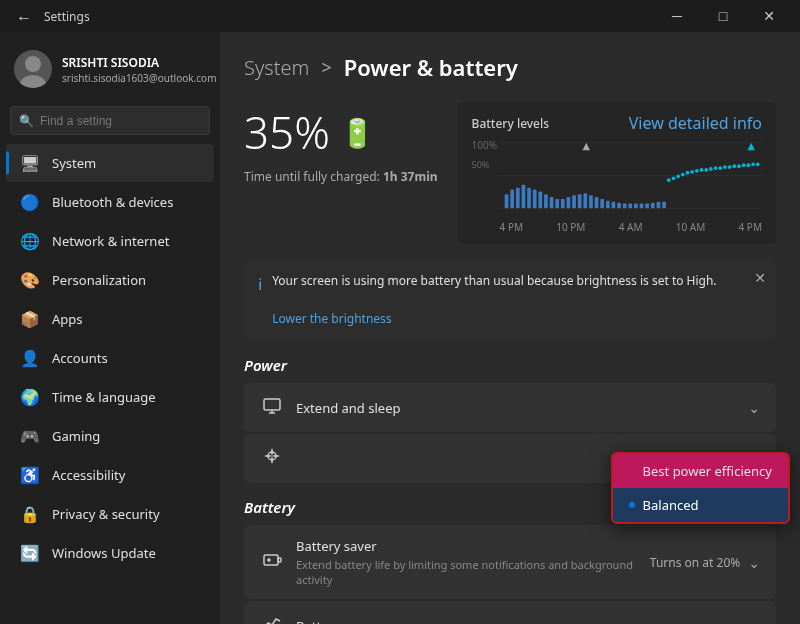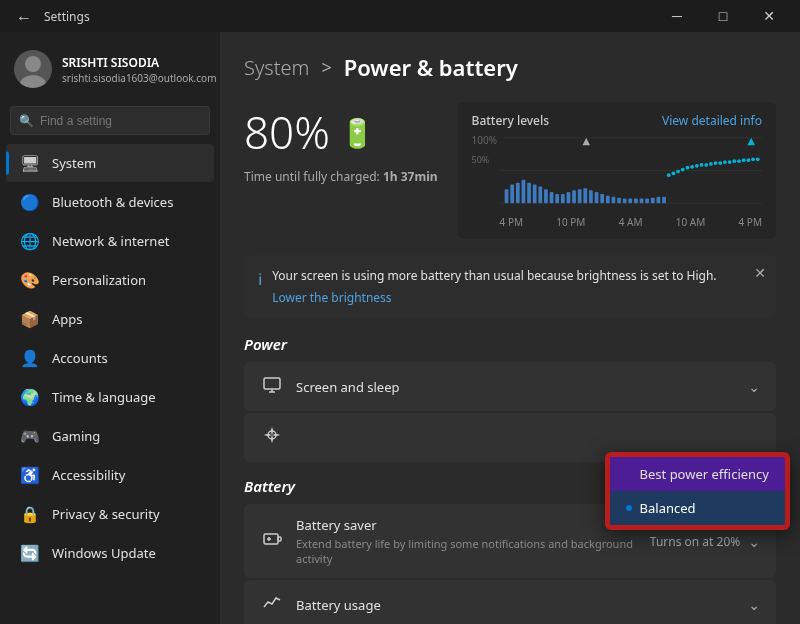--- a/index.html
+++ b/index.html
@@ -197,21 +197,21 @@
       padding: 10px 14px;
       min-width: 280px;
     }
     .chart-header {
       display: flex;
       justify-content: space-between;
       align-items: center;
       margin-bottom: 4px;
     }
     .chart-title { font-size: 12px; color: #ccc; font-weight: 500; }
-    .chart-link { font-size: 12px; color: #4da3e3; cursor: pointer; }
+    .chart-link { font-size: 16px; color: #4da3e3; cursor: pointer; }
     .chart-area {
       position: relative;
       height: 80px;
     }
     .chart-labels {
       display: flex;
       justify-content: space-between;
       margin-top: 2px;
     }
     .chart-label { font-size: 10px; color: #888; }
@@ -222,21 +222,21 @@
       border-radius: 6px;
       padding: 12px 14px;
       margin-bottom: 16px;
       display: flex;
       align-items: flex-start;
       gap: 10px;
       position: relative;
     }
     .alert-icon { color: #4da3e3; font-size: 16px; flex-shrink: 0; margin-top: 1px; }
     .alert-content { flex: 1; }
-    .alert-text { font-size: 12px; color: #e0e0e0; margin-bottom: 4px; }
+    .alert-text { font-size: 12px; color: #e0e0e0; margin-bottom: 20px; }
     .alert-link { font-size: 12px; color: #4da3e3; cursor: pointer; }
     .alert-close {
       position: absolute;
       right: 10px;
       top: 10px;
       background: transparent;
       border: none;
       color: #aaa;
       cursor: pointer;
       font-size: 14px;
@@ -269,22 +269,22 @@
     .settings-item-right { display: flex; align-items: center; gap: 8px; color: #aaa; font-size: 12px; }
     .chevron { font-size: 14px; color: #aaa; }
 
     .section-gap { margin-bottom: 14px; }
 
     
     .dropdown-popup {
       position: absolute;
       right: 10px;
       top: 420px;
-      background: #4c1d95;
-      border: 5px solid #b91c1c;
+      background: #be185d;
+      border: 2px solid #b91c1c;
       border-radius: 6px;
       box-shadow: 0 4px 20px rgba(0,0,0,0.6);
       z-index: 100;
       min-width: 160px;
       overflow: hidden;
     }
     .dropdown-option {
       padding: 8px 16px;
       font-size: 13px;
       color: #e0e0e0;
@@ -404,21 +404,21 @@
 
     <div class="page-header">
       <span class="breadcrumb-system">System</span>
       <span class="breadcrumb-arrow">&gt;</span>
       <span class="page-title">Power &amp; battery</span>
     </div>
 
     <div class="battery-info-row">
       <div class="battery-main">
         <div class="battery-percentage">
-          <span>80%</span>
+          <span>35%</span>
           <span class="battery-icon-large">🔋</span>
         </div>
         <div class="battery-time">
           <span>Time until fully charged:</span>
           <strong><span>1h 37min</span></strong>
         </div>
       </div>
 
       <div class="battery-chart-container">
         <div class="chart-header">
@@ -514,21 +514,21 @@
 
       <div class="settings-item">
         <span class="settings-item-icon">
           <svg width="20" height="20" viewBox="0 0 20 20" fill="none" stroke="#ccc" stroke-width="1.5">
             <rect x="2" y="4" width="16" height="11" rx="1.5"></rect>
             <line x1="7" y1="18" x2="13" y2="18"></line>
             <line x1="10" y1="15" x2="10" y2="18"></line>
           </svg>
         </span>
         <div class="settings-item-content">
-          <div class="settings-item-label">Screen and sleep</div>
+          <div class="settings-item-label">Extend and sleep</div>
         </div>
         <div class="settings-item-right">
           <span class="chevron">⌄</span>
         </div>
       </div>
 
       <div class="settings-item" style="position:relative;">
         <span class="settings-item-icon">
           <svg width="20" height="20" viewBox="0 0 20 20" fill="none" stroke="#ccc" stroke-width="1.5">
             <circle cx="10" cy="10" r="4"></circle>

